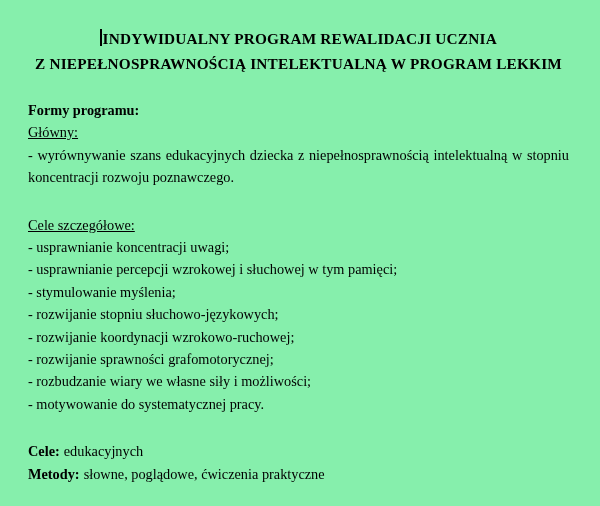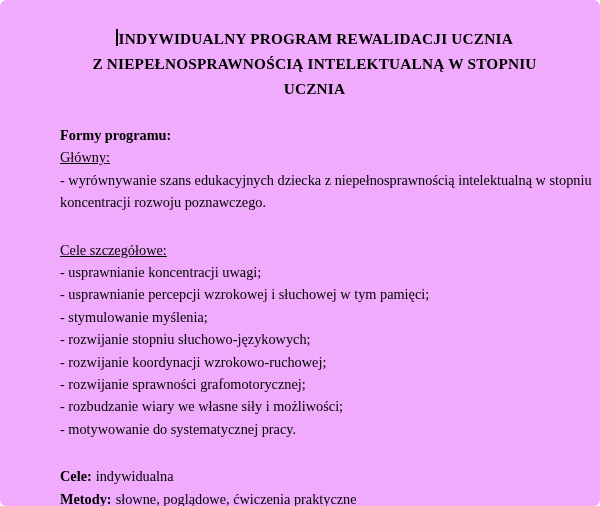--- a/index.html
+++ b/index.html
@@ -5,28 +5,27 @@
   html, body {
     margin: 0;
     padding: 0;
     background: #ffffff;
   }
   .page {
     position: relative;
     width: 600px;
     height: 506px;
     overflow: hidden;
-    background: #f0abfc;
+    background: #86efac;
     color: #000000;
     box-sizing: border-box;
-    padding: 26px 31px 0 60px;
+    padding: 26px 31px 0 28px;
     font-family: "Liberation Serif", "DejaVu Serif", serif;
     font-size: 14.3px;
     line-height: 22.4px;
-    border-radius: 6px;
   }
   .title-block {
     text-align: center;
     font-weight: bold;
     font-size: 15.3px;
     line-height: 25px;
     letter-spacing: 0.2px;
   }
   .caret {
     display: inline-block;
@@ -53,21 +52,21 @@
   .spacer { height: 25px; }
   .after-label { margin-left: 4px; }
 </style>
 </head>
 <body>
 
 <div class="page">
 
   <div class="title-block">
     <div class="title-line"><span class="caret"></span><span>INDYWIDUALNY PROGRAM REWALIDACJI UCZNIA</span></div>
-    <div class="title-line">Z NIEPEŁNOSPRAWNOŚCIĄ INTELEKTUALNĄ W STOPNIU UCZNIA</div>
+    <div class="title-line">Z NIEPEŁNOSPRAWNOŚCIĄ INTELEKTUALNĄ W PROGRAM LEKKIM</div>
   </div>
 
   <div class="body-block">
 
     <div class="line bold">Formy programu:</div>
 
     <div class="line"><span class="underline">Główny:</span></div>
 
     <div class="jline">- wyrównywanie szans edukacyjnych dziecka z niepełnosprawnością intelektualną w stopniu</div>
     <div class="line">koncentracji rozwoju poznawczego.</div>
@@ -80,18 +79,18 @@
     <div class="line">- usprawnianie percepcji wzrokowej i słuchowej w tym pamięci;</div>
     <div class="line">- stymulowanie myślenia;</div>
     <div class="line">- rozwijanie stopniu słuchowo-językowych;</div>
     <div class="line">- rozwijanie koordynacji wzrokowo-ruchowej;</div>
     <div class="line">- rozwijanie sprawności grafomotorycznej;</div>
     <div class="line">- rozbudzanie wiary we własne siły i możliwości;</div>
     <div class="line">- motywowanie do systematycznej pracy.</div>
 
     <div class="spacer"></div>
 
-    <div class="line"><span class="bold">Cele:</span><span class="after-label">indywidualna</span></div>
+    <div class="line"><span class="bold">Cele:</span><span class="after-label">edukacyjnych</span></div>
 
     <div class="line"><span class="bold">Metody:</span><span class="after-label">słowne, poglądowe, ćwiczenia praktyczne</span></div>
 
   </div>
 </div>
 
 </body></html>

